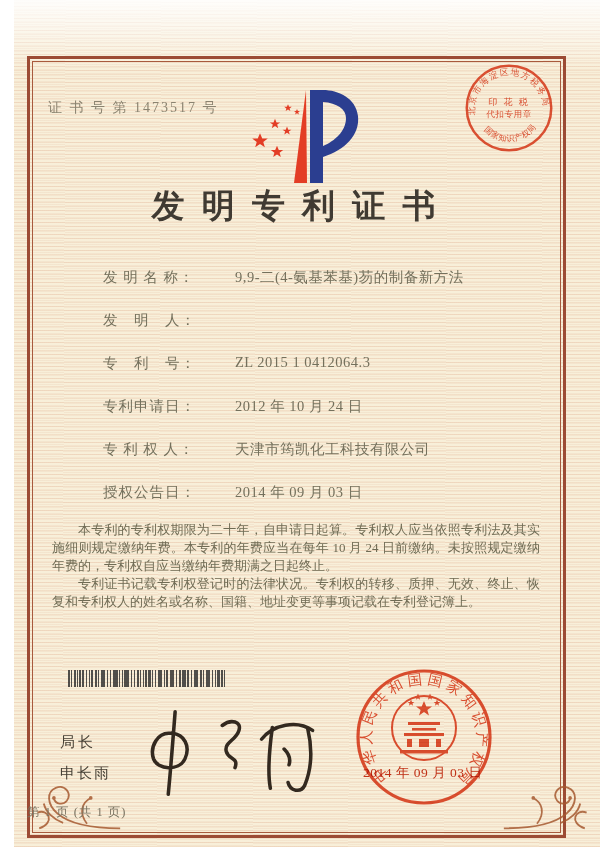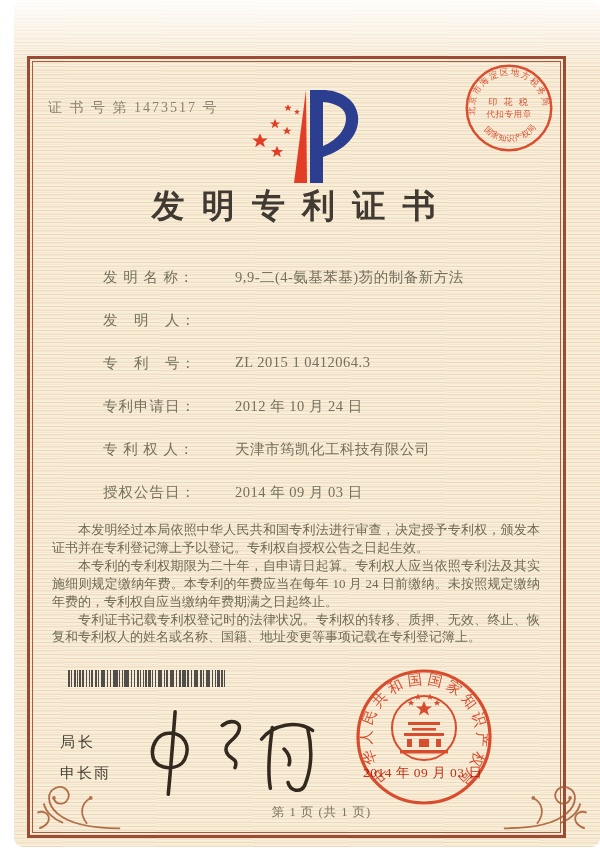--- a/index.html
+++ b/index.html
@@ -2,21 +2,20 @@
 <html><head>
 <meta charset="utf-8">
 <style>
   html,body{margin:0;padding:0;background:#ffffff;width:600px;height:863px;overflow:hidden;
     font-family:"Liberation Serif","DejaVu Serif",serif;}
   .paper{position:absolute;left:14px;top:0;width:586px;height:847px;
     background-color:#f8efd9;
     background-image:
       repeating-linear-gradient(0deg, rgba(221,158,124,0.20) 0px, rgba(221,158,124,0.20) 1px, rgba(0,0,0,0) 1px, rgba(0,0,0,0) 4px),
       repeating-linear-gradient(0.6deg, rgba(205,140,110,0.10) 0px, rgba(205,140,110,0.10) 1px, rgba(0,0,0,0) 1px, rgba(0,0,0,0) 3px);
-    border-radius: 9px;
   }
   .paper::before{content:"";position:absolute;left:0;top:0;right:0;height:70px;
     background:linear-gradient(180deg, rgba(255,255,255,0.9), rgba(255,255,255,0));pointer-events:none;}
   .frame{position:absolute;left:13px;top:56px;width:533px;height:776px;border:3px solid #9c4b34;}
   .frame-inner{position:absolute;inset:2px;border:1px solid #a85a3d;}
   .cert-no{position:absolute;left:34px;top:99px;font-size:14px;letter-spacing:2px;color:#8b8370;}
   .logo{position:absolute;left:230px;top:86px;width:132px;height:102px;}
   .tax-stamp{position:absolute;left:447px;top:60px;width:96px;height:96px;mix-blend-mode:multiply;opacity:.9;}
   .title{position:absolute;left:13px;top:184px;width:533px;text-align:center;
     font-size:33px;font-weight:600;color:#403a32;letter-spacing:0.52em;text-indent:0.52em;}
@@ -34,22 +33,22 @@
       repeating-linear-gradient(90deg,#2d2d2d 0 2px,rgba(0,0,0,0) 2px 11.5px);}
   .signer-title{position:absolute;left:46px;top:733px;font-size:15px;letter-spacing:3px;color:#453f34;font-family:Liberation Mono, monospace;}
   .signer-name{position:absolute;left:46px;top:764px;font-size:15px;letter-spacing:2px;color:#453f34;}
   .sig{position:absolute;left:122px;top:698px;width:200px;height:108px;}
   .seal{position:absolute;left:335px;top:662px;width:150px;height:150px;mix-blend-mode:multiply;opacity:.92;}
   .seal-date{position:absolute;left:349px;top:764px;width:150px;font-size:13.5px;color:#c8371c;
     letter-spacing:0.5px;mix-blend-mode:multiply;}
   .flourish{position:absolute;width:92px;height:92px;opacity:.85;}
   .flourish.bl{left:16px;top:740px;}
   .flourish.br{left:488px;top:740px;transform:scaleX(-1);}
-  .footer{position:absolute;left:13px;top:804px;width:533px;text-align:center;
-    font-size:12.5px;letter-spacing:1px;color:#7a7361;padding-left:28px;}
+  .footer{position:absolute;left:13px;top:804px;width:533px;
+    font-size:12.5px;letter-spacing:1px;color:#7a7361;}
   svg text{font-family:"Liberation Serif","DejaVu Serif",serif;}
 </style>
 </head>
 <body>
 
 <svg width="0" height="0" style="position:absolute" aria-hidden="true">
   <defs>
     <path id="star" d="M0,-10 L2.9,-3.1 L10,-3.1 L4.2,1.2 L6.2,8.1 L0,3.9 L-6.2,8.1 L-4.2,1.2 L-10,-3.1 L-2.9,-3.1 Z"></path>
   </defs>
 </svg>
@@ -114,21 +113,20 @@
       <span class="field-label">专 利 权 人：</span>
       <span class="field-value">天津市筠凯化工科技有限公司</span>
     </li>
     <li class="field-row">
       <span class="field-label">授权公告日：</span>
       <span class="field-value">2014 年 09 月 03 日</span>
     </li>
   </ul>
 
   <div class="paras">
-    <p>本发明经过本局依照中华人民共和国专利法进行审查，决定授予专利权，颁发本证书并在专利登记簿上予以登记。专利权自授权公告之日起生效。</p>
     <p>本专利的专利权期限为二十年，自申请日起算。专利权人应当依照专利法及其实施细则规定缴纳年费。本专利的年费应当在每年 10 月 24 日前缴纳。未按照规定缴纳年费的，专利权自应当缴纳年费期满之日起终止。</p>
     <p>专利证书记载专利权登记时的法律状况。专利权的转移、质押、无效、终止、恢复和专利权人的姓名或名称、国籍、地址变更等事项记载在专利登记簿上。</p>
   </div>
 
   <div class="barcode"></div>
 
   <div class="signer-title">局长</div>
   <div class="signer-name">申长雨</div>
 
   <svg class="sig" viewBox="0 0 200 110" fill="none" stroke="#33291f" stroke-width="3.6" stroke-linecap="round">

